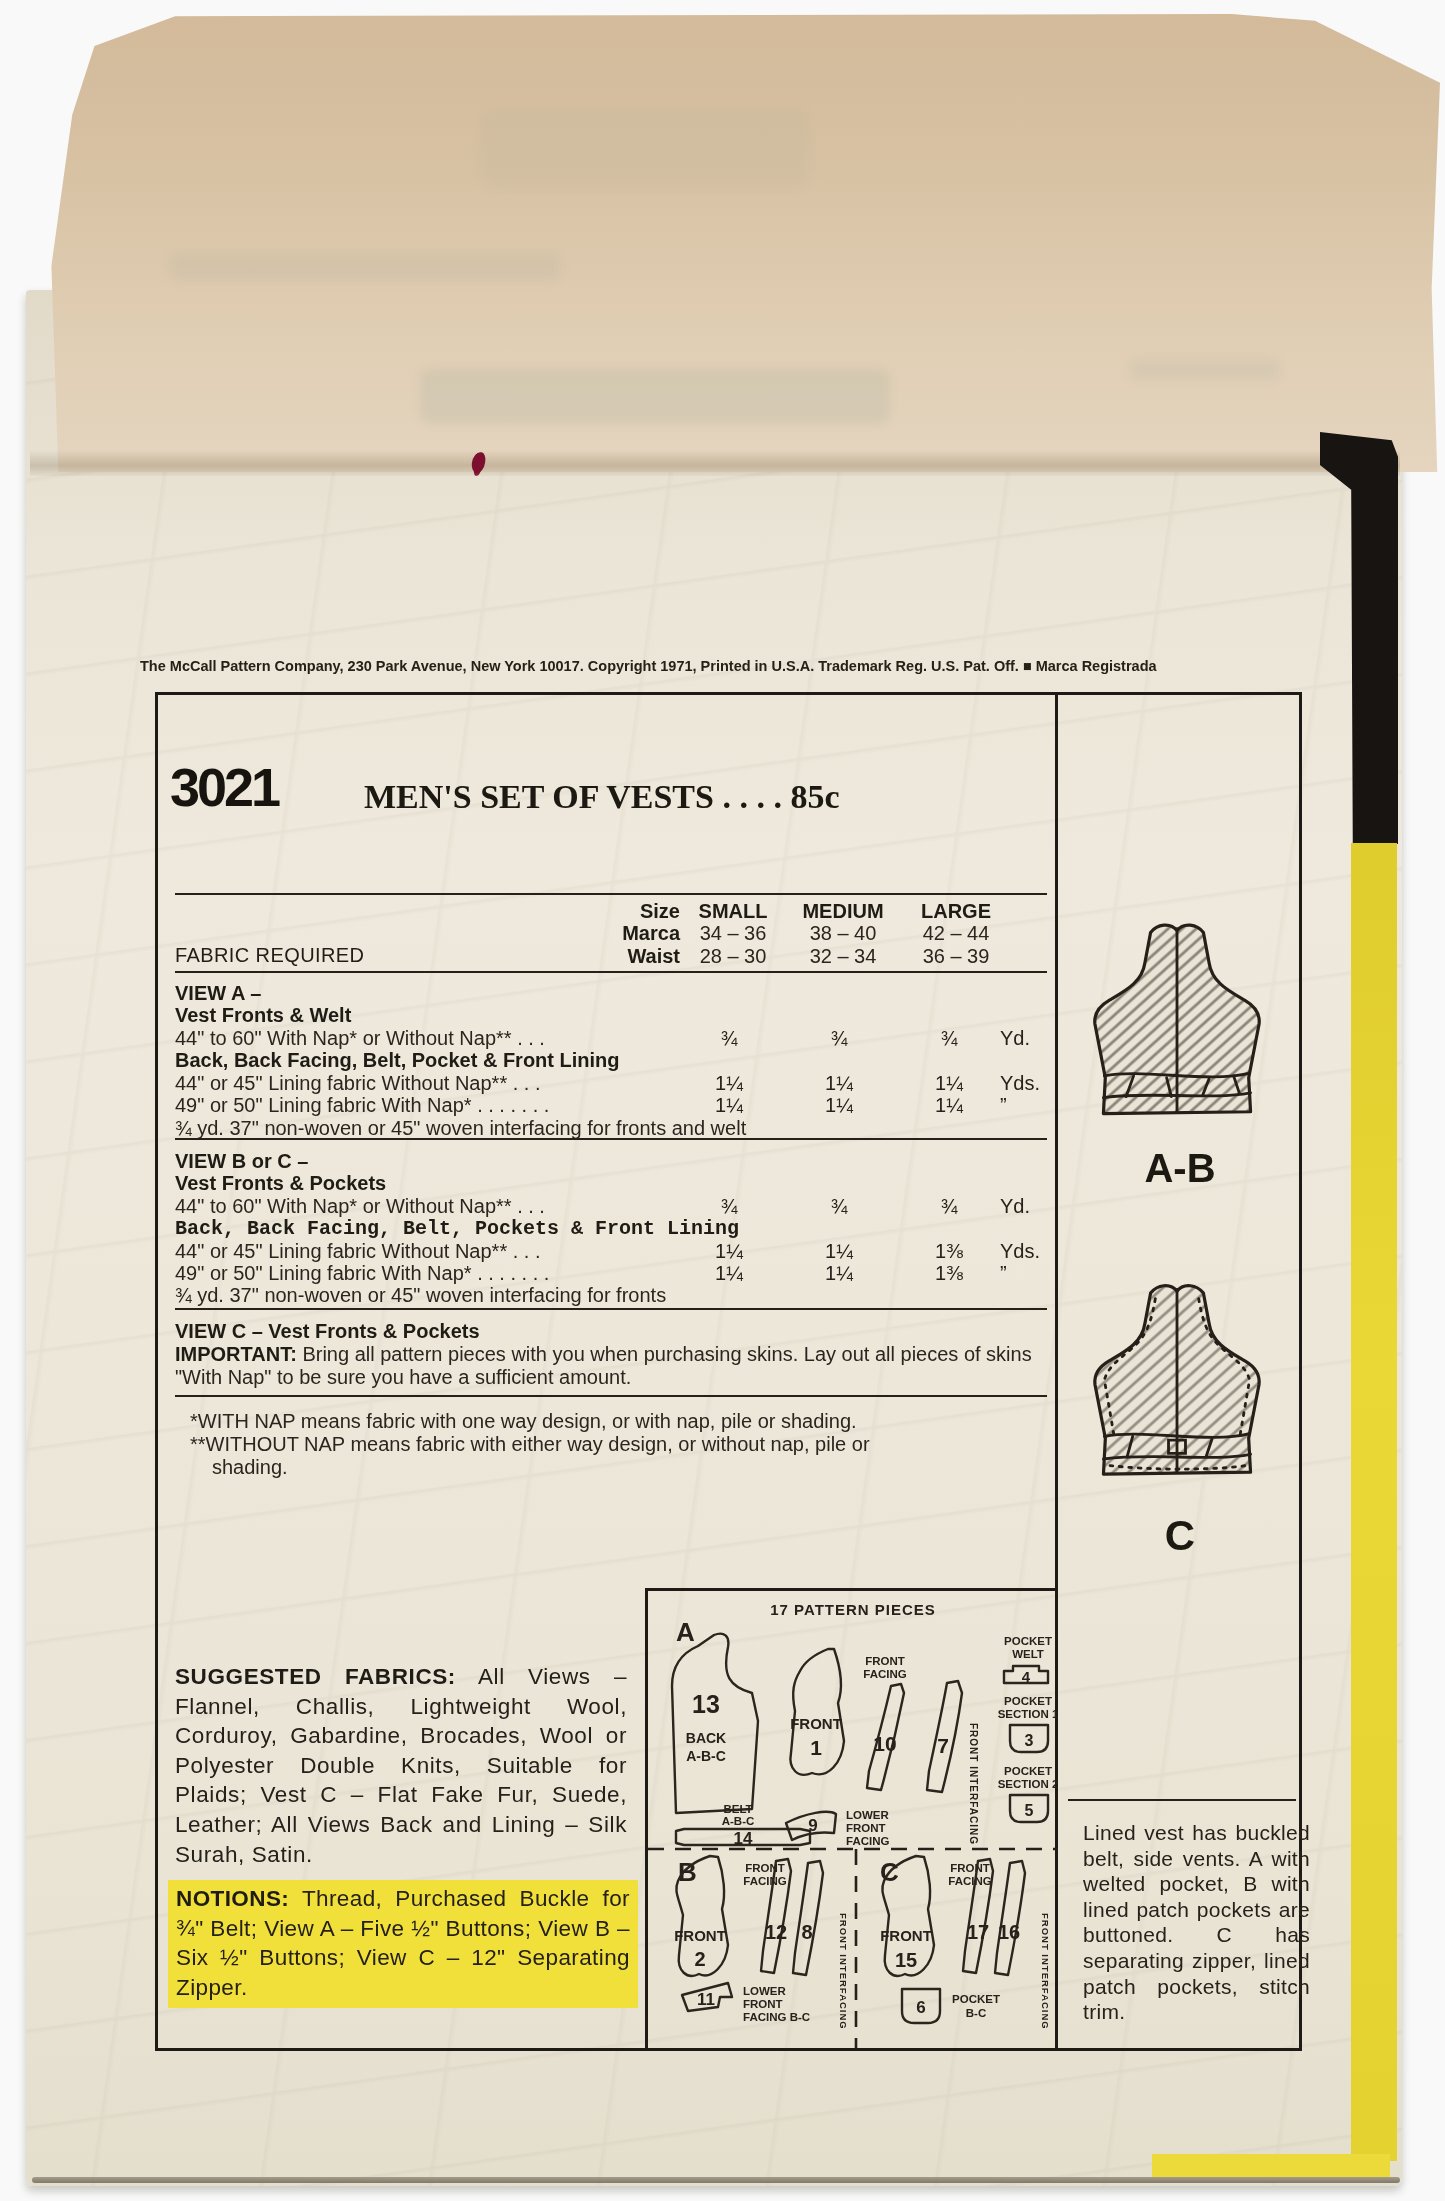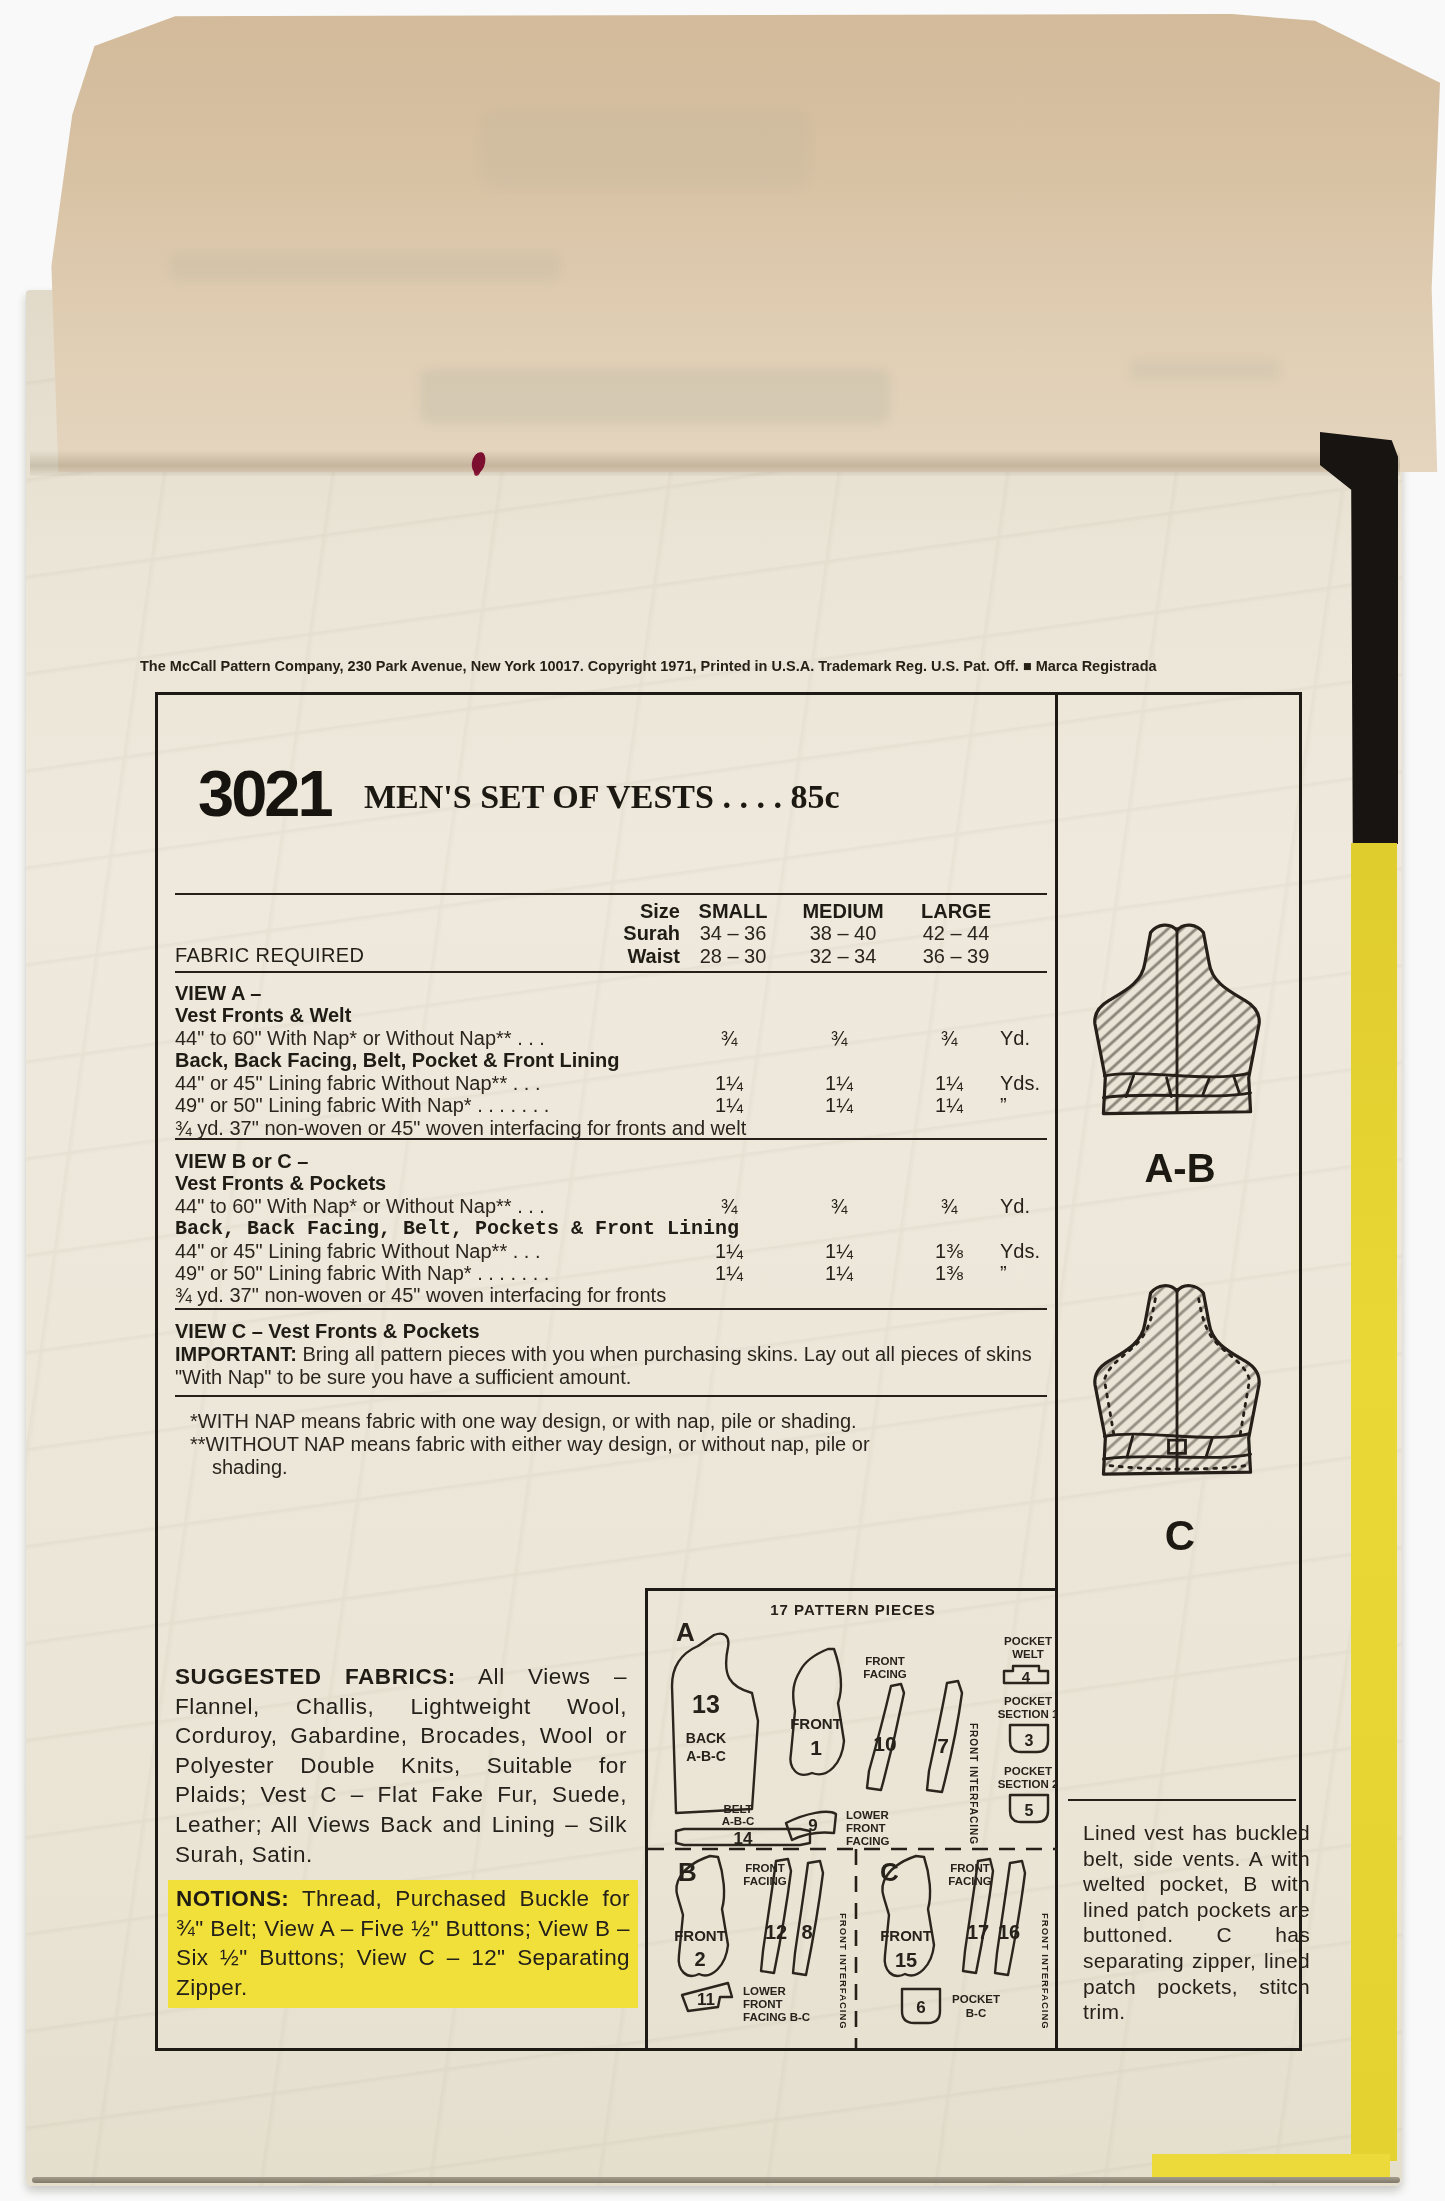--- a/index.html
+++ b/index.html
@@ -31,21 +31,21 @@
         background:linear-gradient(180deg,#dfcc2d,#e9d836 40%,#e4d230);}
   .yellow-strip-bottom{position:absolute;left:1152px;top:2154px;width:238px;height:23px;background:#ecd93a;}
   .bottom-edge{position:absolute;left:32px;top:2177px;width:1368px;height:6px;opacity:.85;
         background:linear-gradient(180deg,#99917e,#6f685a);border-radius:3px;}
   
   .copyright{position:absolute;left:140px;top:658px;width:1170px;font-size:14.5px;font-weight:700;
         letter-spacing:0px;color:#262117;}
   .panel-border{position:absolute;left:155px;top:692px;width:1147px;height:1359px;border:3px solid #1e1a15;box-sizing:border-box;}
   .v-divider{position:absolute;left:1055px;top:692px;width:3px;height:1359px;background:#1e1a15;}
   .hr{position:absolute;height:2px;background:#25211a;}
-  .num{position:absolute;left:170px;top:756px;font-size:65px;font-weight:700;letter-spacing:-3px;color:#17140f;margin-left:28px;}
+  .num{position:absolute;left:170px;top:756px;font-size:54px;font-weight:700;letter-spacing:-3px;color:#17140f;}
   .ptitle{position:absolute;left:364px;top:778px;font-family:"Liberation Serif",serif;font-size:34px;font-weight:700;color:#1c1812;}
   
   .srow{position:absolute;left:175px;height:23px;font-size:20px;color:#2a261f;}
   .slabel{position:absolute;left:0;width:505px;text-align:right;}
   .sc{position:absolute;width:90px;text-align:center;}
   .sc1{left:513px}.sc2{left:623px}.sc3{left:736px}
   .fabreq{position:absolute;left:175px;top:944px;font-size:20px;font-weight:400;letter-spacing:.4px;}
   
   .tline{position:absolute;left:175px;width:885px;height:23px;font-size:20px;}
   .bold{font-weight:700;color:#1f1b15;}
@@ -106,21 +106,21 @@
   <div class="ptitle">MEN'S SET OF VESTS . . . . 85c</div>
 
   <div class="hr" style="left:175px;top:893px;width:872px;"></div>
   <div class="srow" style="top:900px;">
     <span class="slabel bold">Size</span>
     <span class="sc sc1 bold">SMALL</span>
     <span class="sc sc2 bold">MEDIUM</span>
     <span class="sc sc3 bold">LARGE</span>
   </div>
   <div class="srow" style="top:922px;">
-    <span class="slabel bold">Surah</span>
+    <span class="slabel bold">Marca</span>
     <span class="sc sc1 reg">34 – 36</span>
     <span class="sc sc2 reg">38 – 40</span>
     <span class="sc sc3 reg">42 – 44</span>
   </div>
   <div class="srow" style="top:945px;">
     <span class="slabel bold">Waist</span>
     <span class="sc sc1 reg">28 – 30</span>
     <span class="sc sc2 reg">32 – 34</span>
     <span class="sc sc3 reg">36 – 39</span>
   </div>

